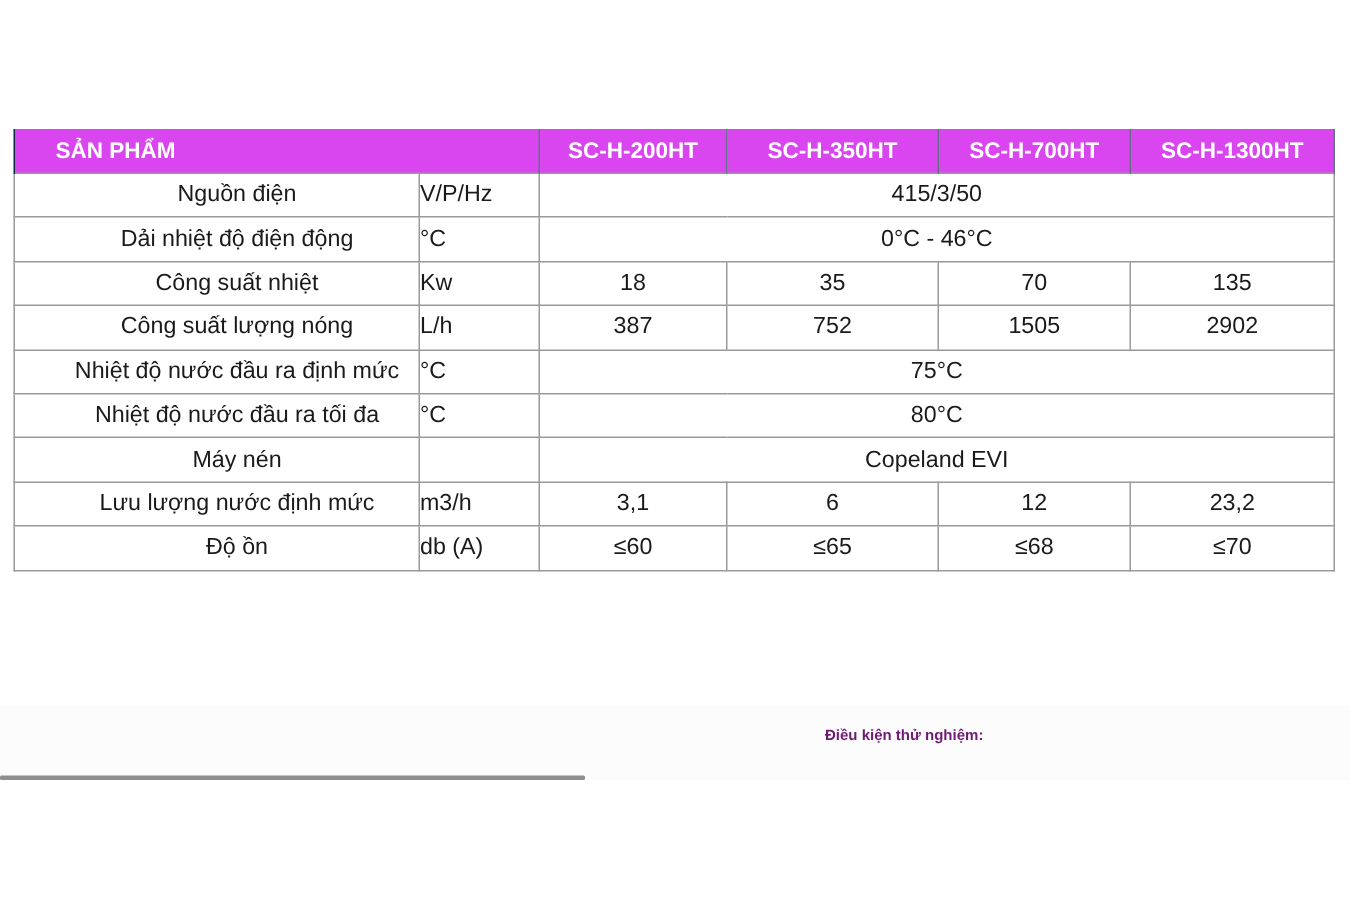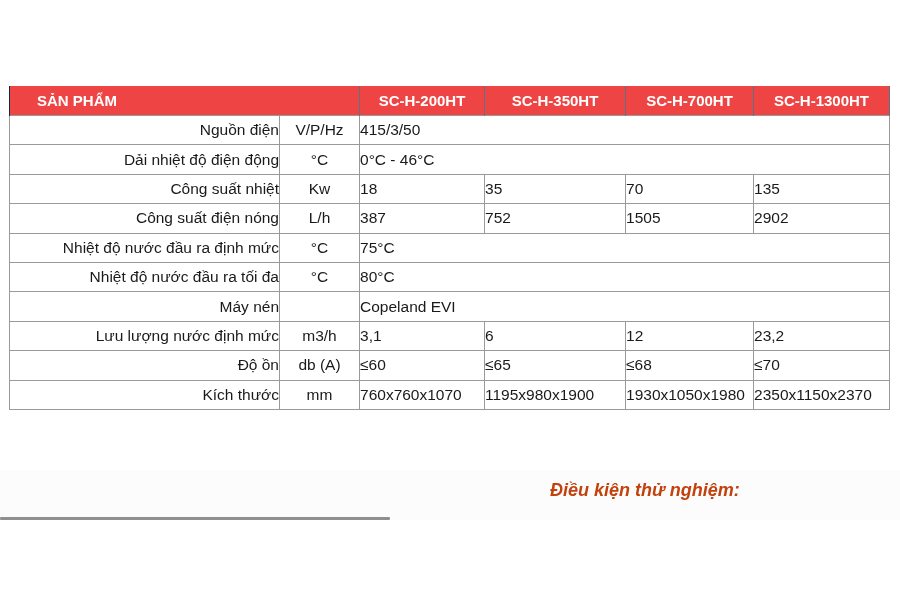--- a/index.html
+++ b/index.html
@@ -36,56 +36,56 @@
       color: #1a1a1a;
     }
     table.spec col.c-label { width: 270px; }
     table.spec col.c-unit  { width: 80px; }
     table.spec col.c-m1    { width: 125px; }
     table.spec col.c-m2    { width: 141px; }
     table.spec col.c-m3    { width: 128px; }
     table.spec col.c-m4    { width: 136px; }
 
     table.spec th {
-      background: #ef4444;
+      background: #d946ef;
       color: #ffffff;
       font-weight: bold;
       height: 29px;
       padding: 0;
       text-align: center;
       font-size: 15px;
       border-left: 1px solid #5f7185;
       border-right: 1px solid #5f7185;
       margin-left: 19px;
     }
     table.spec th.head-label {
       text-align: left;
       padding-left: 27px;
       border-left: 1px solid #0c2a47;
     }
     table.spec td {
       height: 28.4px;
       padding: 0;
       border: 1px solid #9a9a9a;
+      text-align: center;
       white-space: nowrap;
       overflow: hidden;
     }
     table.spec td.row-label {
-      text-align: right;
+      text-align: center;
       padding-left: 27px;
     }
-    table.spec td.unit { text-align: center; }
+    table.spec td.unit { text-align: left; }
 
     .note {
       position: absolute;
       left: 550px;
       top: 481px;
-      font-size: 18px;
-      font-style: italic;
-      color: #c2410c;
+      font-size: 10px;
+      color: #701a75;
       line-height: 19px;
     }
     .note .note-title { font-weight: bold; }
 
     .scrollbar {
       position: absolute;
       left: 0;
       top: 517px;
       width: 390px;
       height: 3px;
@@ -134,21 +134,21 @@
       <tr>
         <td class="row-label">Công suất nhiệt</td>
         <td class="unit">Kw</td>
         <td>18</td>
         <td>35</td>
         <td>70</td>
         <td>135</td>
       </tr>
 
       <tr>
-        <td class="row-label">Công suất điện nóng</td>
+        <td class="row-label">Công suất lượng nóng</td>
         <td class="unit">L/h</td>
         <td>387</td>
         <td>752</td>
         <td>1505</td>
         <td>2902</td>
       </tr>
 
 
       <tr>
         <td class="row-label">Nhiệt độ nước đầu ra định mức</td>
@@ -179,28 +179,20 @@
 
       <tr>
         <td class="row-label">Độ ồn</td>
         <td class="unit">db (A)</td>
         <td>≤60</td>
         <td>≤65</td>
         <td>≤68</td>
         <td>≤70</td>
       </tr>
 
-      <tr>
-        <td class="row-label">Kích thước</td>
-        <td class="unit">mm</td>
-        <td>760x760x1070</td>
-        <td>1195x980x1900</td>
-        <td>1930x1050x1980</td>
-        <td>2350x1150x2370</td>
-      </tr>
 
     </tbody>
   </table>
 
   <div class="note">
     <div class="note-title">Điều kiện thử nghiệm:</div>
   </div>
 
   <div class="scrollbar"></div>
 </div>

